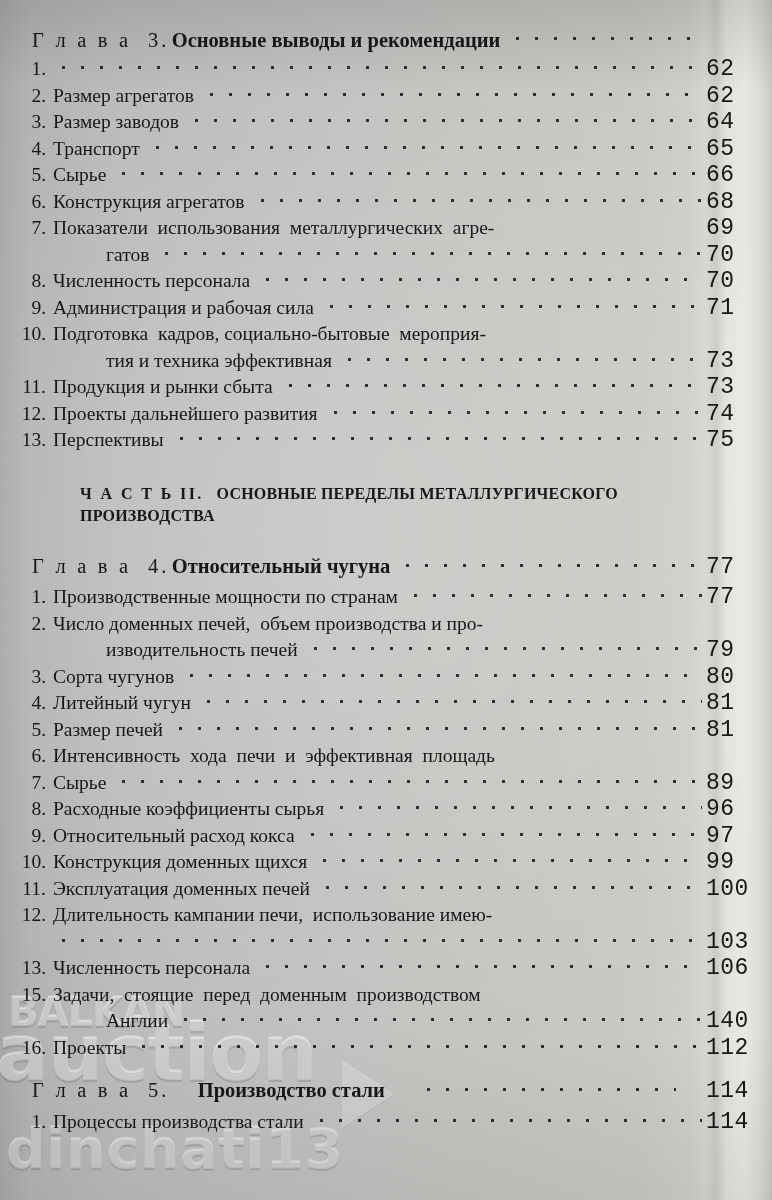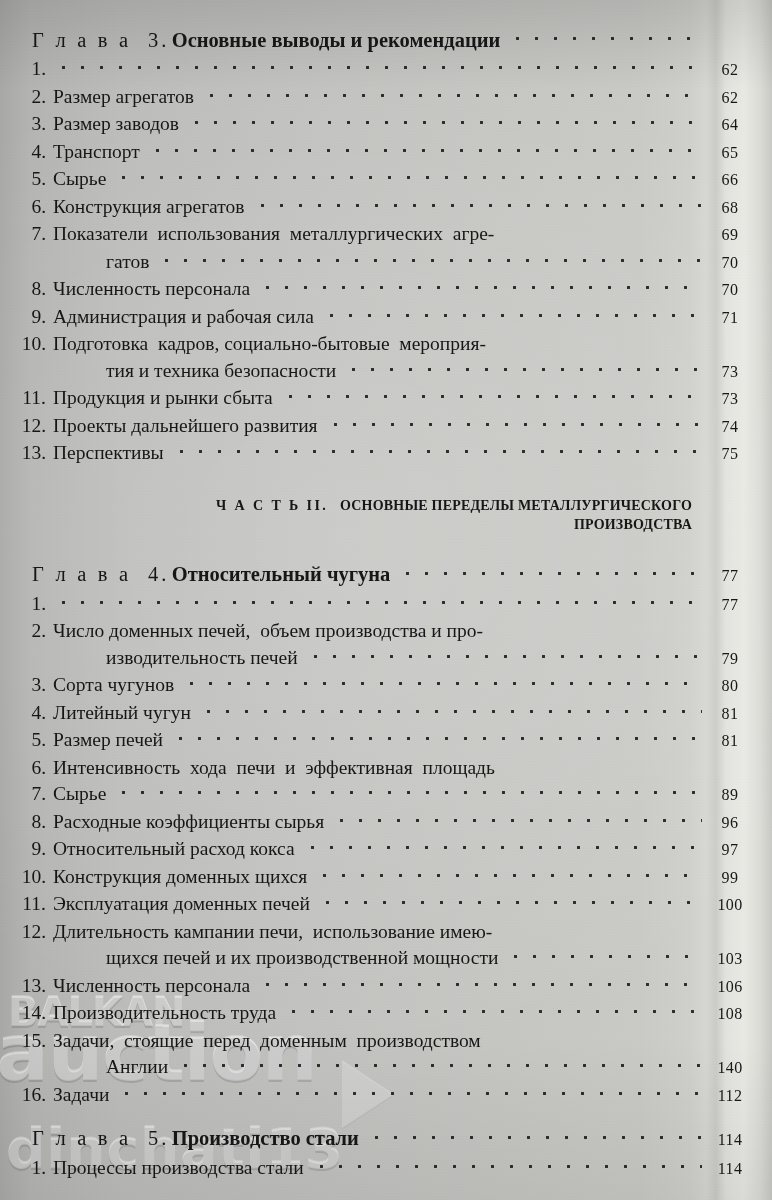--- a/index.html
+++ b/index.html
@@ -102,23 +102,23 @@
     letter-spacing: 3.2px;
     white-space: pre;
     font-weight: 400;
   }
   .chapter-title {
     font-weight: 700;
     white-space: pre;
     margin-left: 2px;
   }
   .part-heading {
-    text-align: right;
+    text-align: left;
     font-weight: 700;
-    font-size: 14px;
+    font-size: 16px;
     letter-spacing: 0.2px;
     line-height: 1.35;
     padding: 0 80px;
   }
   .part-heading .part-no {
     letter-spacing: 2.4px;
     white-space: pre;
   }
 
   
@@ -157,23 +157,24 @@
     bottom: 0.30em;
     height: 3px;
     background-image: radial-gradient(circle, #1d1d1d 0 1.4px, rgba(0,0,0,0) 1.6px);
     background-size: 19px 3px;
     background-repeat: repeat-x;
     opacity: .92;
   }
   .pg {
     flex: 0 0 auto;
     width: 48px;
-    text-align: center;
-    font-size: 16px;
+    text-align: left;
+    font-size: 23px;
     letter-spacing: 0.4px;
+    font-family: Liberation Mono, monospace;
   }
 
   .row-nopage .leader::before { background-image: none; }
 </style>
 </head>
 <body>
 
 <div id="page">
 
   <div class="watermark wm-balkan">BALKAN</div>
@@ -248,21 +249,21 @@
         <div class="pg">71</div>
       </div>
       <div class="entry row-nopage">
         <span class="num">10.</span>
         <span class="txt">Подготовка  кадров, социально-бытовые  мероприя-</span>
         <div class="leader"></div>
         <div class="pg"></div>
       </div>
       <div class="entry cont">
         <span class="num"></span>
-        <span class="txt">тия и техника безопасности</span>
+        <span class="txt">тия и техника эффективная</span>
         <div class="leader"></div>
         <div class="pg">73</div>
       </div>
       <div class="entry">
         <span class="num">11.</span>
         <span class="txt">Продукция и рынки сбыта</span>
         <div class="leader"></div>
         <div class="pg">73</div>
       </div>
       <div class="entry">
@@ -282,20 +283,21 @@
         <div>ПРОИЗВОДСТВА</div>
       </div>
       <div class="chapter-row" style="margin-top: 12px; margin-bottom: 4px;">
         <span class="chapter-label">Г л а в а  4.</span>
         <span class="chapter-title">Относительный чугуна</span>
         <div class="leader"></div>
         <div class="pg">77</div>
       </div>
       <div class="entry">
         <span class="num">1.</span>
+        <span class="txt">Производственные мощности по странам</span>
         <div class="leader"></div>
         <div class="pg">77</div>
       </div>
       <div class="entry row-nopage">
         <span class="num">2.</span>
         <span class="txt">Число доменных печей,  объем производства и про-</span>
         <div class="leader"></div>
         <div class="pg"></div>
       </div>
       <div class="entry cont">
@@ -359,55 +361,48 @@
         <div class="pg">100</div>
       </div>
       <div class="entry row-nopage">
         <span class="num">12.</span>
         <span class="txt">Длительность кампании печи,  использование имею-</span>
         <div class="leader"></div>
         <div class="pg"></div>
       </div>
       <div class="entry cont">
         <span class="num"></span>
-        <span class="txt">щихся печей и их производственной мощности</span>
         <div class="leader"></div>
         <div class="pg">103</div>
       </div>
       <div class="entry">
         <span class="num">13.</span>
         <span class="txt">Численность персонала</span>
         <div class="leader"></div>
         <div class="pg">106</div>
-      </div>
-      <div class="entry">
-        <span class="num">14.</span>
-        <span class="txt">Производительность труда</span>
-        <div class="leader"></div>
-        <div class="pg">108</div>
       </div>
       <div class="entry row-nopage">
         <span class="num">15.</span>
         <span class="txt">Задачи,  стоящие  перед  доменным  производством</span>
         <div class="leader"></div>
         <div class="pg"></div>
       </div>
       <div class="entry cont">
         <span class="num"></span>
         <span class="txt">Англии</span>
         <div class="leader"></div>
         <div class="pg">140</div>
       </div>
       <div class="entry">
         <span class="num">16.</span>
-        <span class="txt">Задачи</span>
+        <span class="txt">Проекты</span>
         <div class="leader"></div>
         <div class="pg">112</div>
       </div>
-      <div class="chapter-row" style="margin-top: 16px; margin-bottom: 4px;">
+      <div class="chapter-row" style="margin-top: 16px; margin-bottom: 4px; gap: 26px;">
         <span class="chapter-label">Г л а в а  5.</span>
         <span class="chapter-title">Производство стали</span>
         <div class="leader"></div>
         <div class="pg">114</div>
       </div>
       <div class="entry">
         <span class="num">1.</span>
         <span class="txt">Процессы производства стали</span>
         <div class="leader"></div>
         <div class="pg">114</div>

